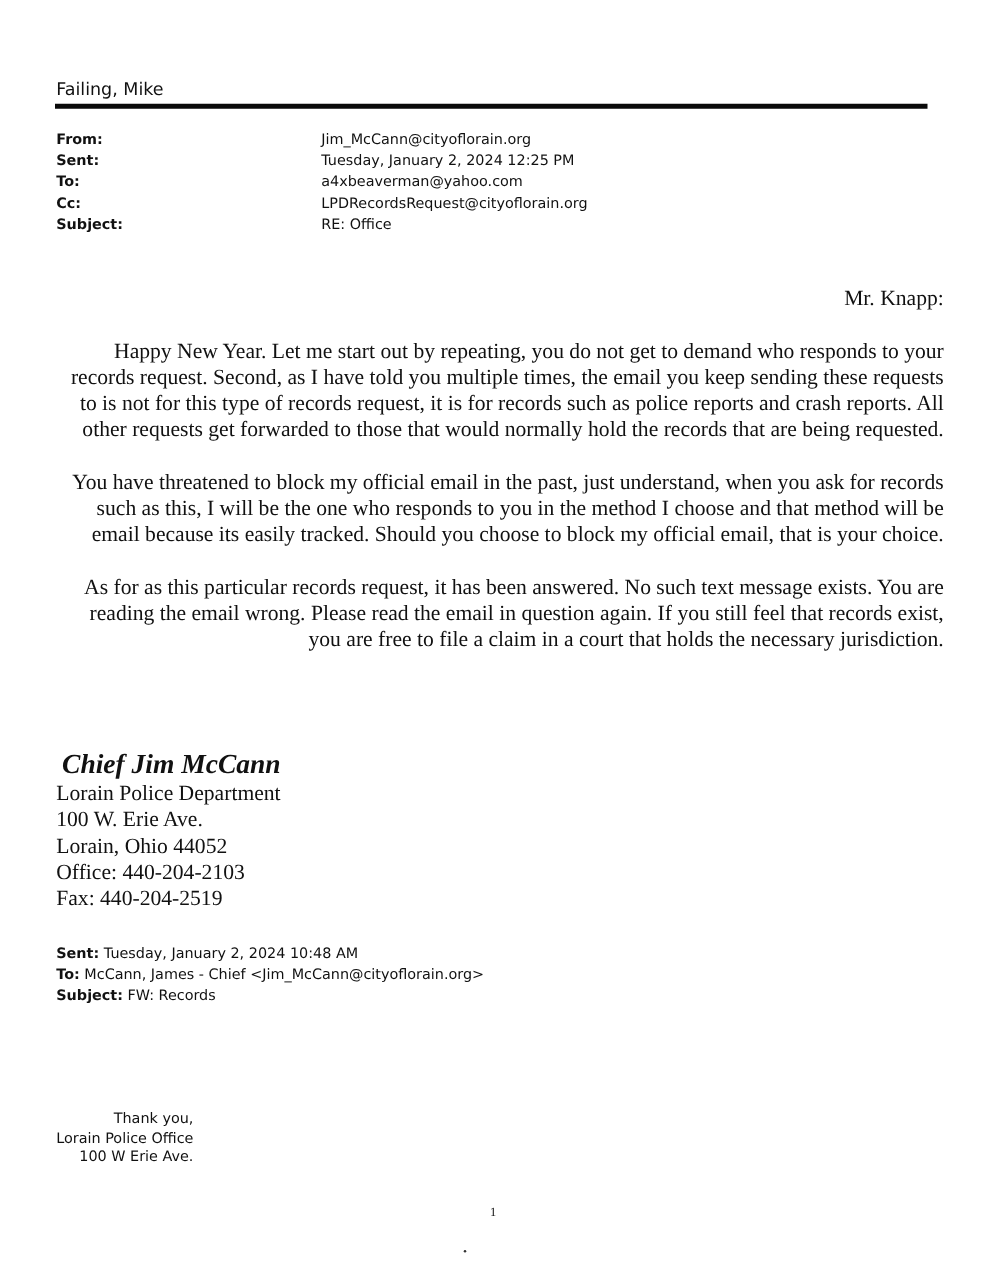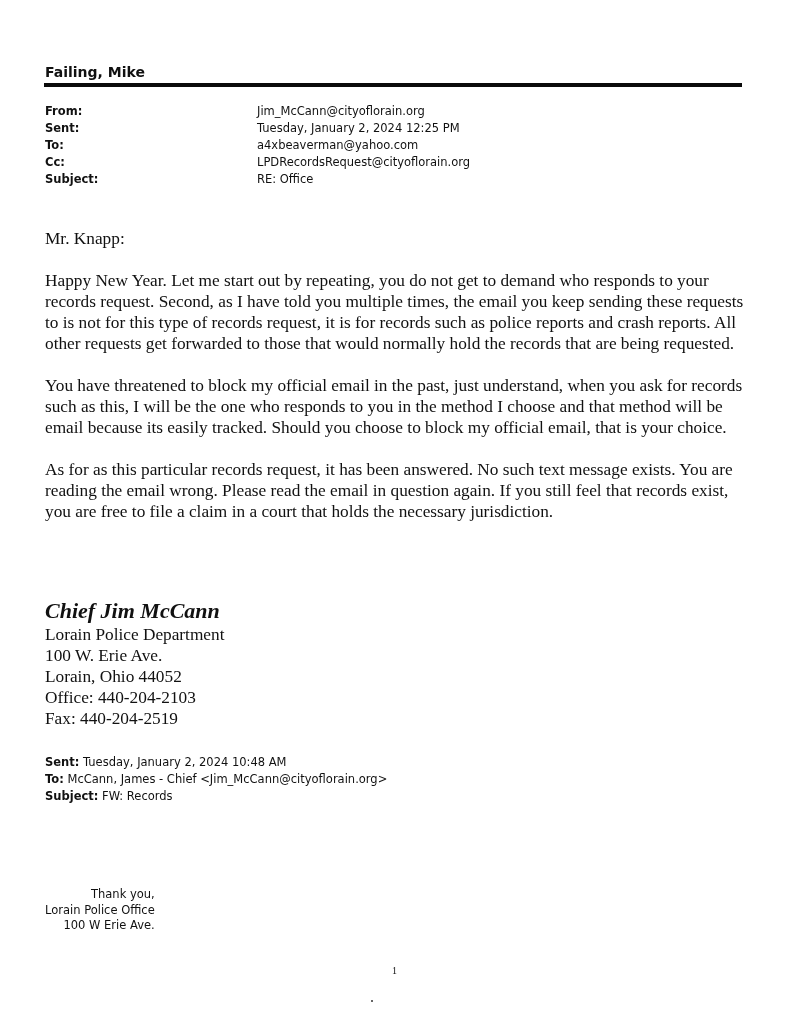--- a/index.html
+++ b/index.html
@@ -1,41 +1,41 @@
 <!DOCTYPE html>
 <html><head>
   <meta charset="utf-8">
   <style>
     html, body { margin: 0; padding: 0; background: #ffffff; }
     body { width: 789px; height: 1024px; position: relative; overflow: hidden; color: #111111; }
     .page { position: absolute; left: 0; top: 0; width: 789px; height: 1024px; }
     .owner {
       position: absolute; left: 45px; top: 64px;
-      font-family: "DejaVu Sans", sans-serif; font-weight: bold; font-size: 14px; color: #111;
+      font-family: "DejaVu Sans", sans-serif; font-weight: normal; font-size: 14px; color: #111;
     }
     .rule {
       position: absolute; left: 44px; top: 83px; width: 698px; height: 4px; background: #0a0a0a;
     }
     .hdr {
       position: absolute; left: 45px; top: 103px;
       font-family: "DejaVu Sans", sans-serif; font-size: 11.5px; line-height: 17px;
     }
     .hdr-row { display: flex; }
     .hdr-label { width: 212px; font-weight: bold; }
     .hdr-value { }
     .body {
       position: absolute; left: 45px; top: 228px; width: 710px;
-      font-family: "Liberation Serif", serif; font-size: 17.3px; line-height: 21px; color: #111;
+      font-family: "Liberation Serif", serif; font-size: 17.3px; line-height: 21px; color: #111; text-align: right;
     }
     .body p { margin: 0 0 21px 0; }
     .sig {
       position: absolute; left: 45px; top: 598px;
       font-family: "Liberation Serif", serif; font-size: 17.3px; line-height: 21px;
     }
-    .sig-name { font-weight: bold; font-style: italic; font-size: 22px; line-height: 26px; }
+    .sig-name { font-weight: bold; font-style: italic; font-size: 22px; line-height: 26px; text-align: right; }
     .fwd {
       position: absolute; left: 45px; top: 754px;
       font-family: "DejaVu Sans", sans-serif; font-size: 11.5px; line-height: 17px;
     }
     .fwd b { font-weight: bold; }
     .closing {
       position: absolute; left: 45px; top: 887px;
       font-family: "DejaVu Sans", sans-serif; font-size: 11.5px; line-height: 15.5px; text-align: right;
     }
     .pagenum {

